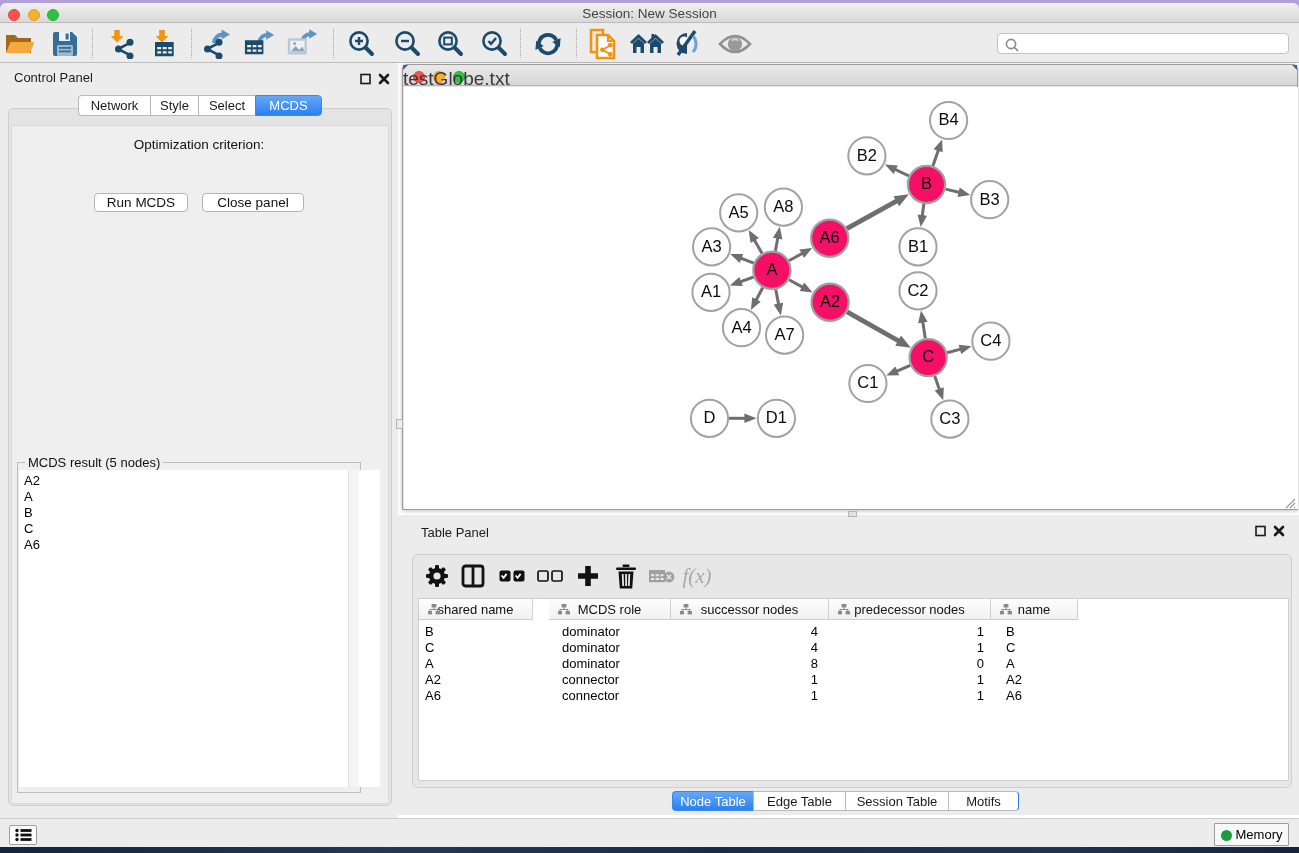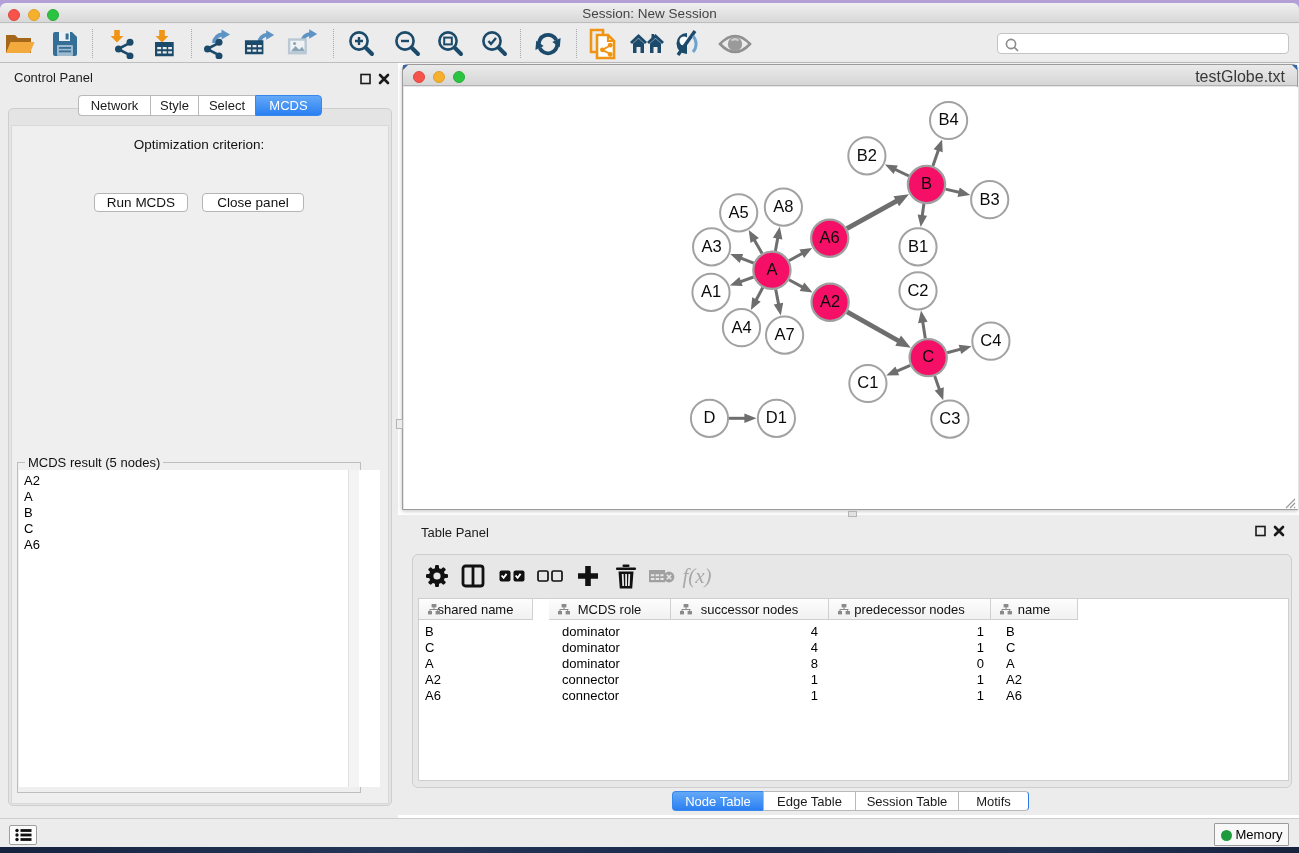--- a/index.html
+++ b/index.html
@@ -54,21 +54,21 @@
   border:1px solid #bdbdbd; }
 #grpLab { position:absolute; left:7px; top:-8px; background:#efefef; padding:0 3px; font-size:13px; color:#111; }
 #grpList { position:absolute; left:1px; top:7px; width:361px; height:317px; background:#fff; font-size:13px; color:#000; padding-top:3px; }
 #grpList .li { padding-left:5px; height:16px; line-height:16px; }
 #grpScroll { position:absolute; right:1px; top:7px; width:11px; height:317px; background:#f4f4f4; border-left:1px solid #e2e2e2;}
 
 #netwin { left:402px; top:1px; width:896px; height:446px; background:#e6e6e6;
   border:1px solid #9c9c9c; border-radius:5px 5px 0 0; box-shadow:0 1px 4px rgba(0,0,0,.25); }
 #nwTitle { position:absolute; left:0; top:0; width:100%; height:21px;
   background:linear-gradient(#eaeaea,#d6d6d6); border-bottom:1px solid #b4b4b4; border-radius:5px 5px 0 0;}
-#nwTitle .title { position:absolute; left:0; right:12px; top:3px; text-align:right; font-size:16px; color:#383838; }
+#nwTitle .title { position:absolute; left:0; right:0; top:3px; text-align:left; font-size:19px; color:#383838; }
 #nwTitle .tl { top:6px; }
 #canvas { position:absolute; left:1px; top:22px; width:894px; height:422px; background:#fff; }
 #grip { position:absolute; right:2px; bottom:2px; width:12px; height:12px; }
 
 #tp { left:398px; top:452px; width:901px; height:300px; background:#ececec; }
 #tpHead { position:absolute; left:23px; top:10px; font-size:13px; color:#1c1c1c; }
 #tpBox { position:absolute; left:14px; top:39px; width:880px; height:234px;
   background:#e7e7e7; border:1px solid #cecece; border-radius:6px; }
 #tpTools { position:absolute; left:0; top:0; width:100%; height:42px; }
 #tbl { position:absolute; left:5px; top:43px; width:871px; height:183px; background:#fff; border:1px solid #cfcfcf; }
@@ -517,21 +517,21 @@
 <div class="rowtxt" style="left:480px;top:73px;width:85px;text-align:right;">1</div>
 <div class="rowtxt" style="left:587px;top:73px;">A2</div>
 <div class="rowtxt" style="left:6px;top:89px;">A6</div>
 <div class="rowtxt" style="left:143px;top:89px;">connector</div>
 <div class="rowtxt" style="left:310px;top:89px;width:89px;text-align:right;">1</div>
 <div class="rowtxt" style="left:480px;top:89px;width:85px;text-align:right;">1</div>
 <div class="rowtxt" style="left:587px;top:89px;">A6</div>
         </div>
     </div>
     <div id="btabs">
-      <div class="seg sel" style="width:91px;">Node Table</div>
+      <div class="seg sel" style="width:81px;">Node Table</div>
       <div class="seg" style="width:92px;">Edge Table</div>
       <div class="seg" style="width:103px;">Session Table</div>
       <div class="seg" style="width:71px;">Motifs</div>
     </div>
   </div>
 </div>
 <div class="abs" style="left:396px;top:419px;width:7px;height:10px;background:#ececec;border:1px solid #b5b5b5;"></div>
 <div class="abs" style="left:848px;top:511px;width:9px;height:6px;background:#e2e2e2;border:1px solid #b5b5b5;"></div>
 <div class="abs" id="status">
   <div id="listbtn">

